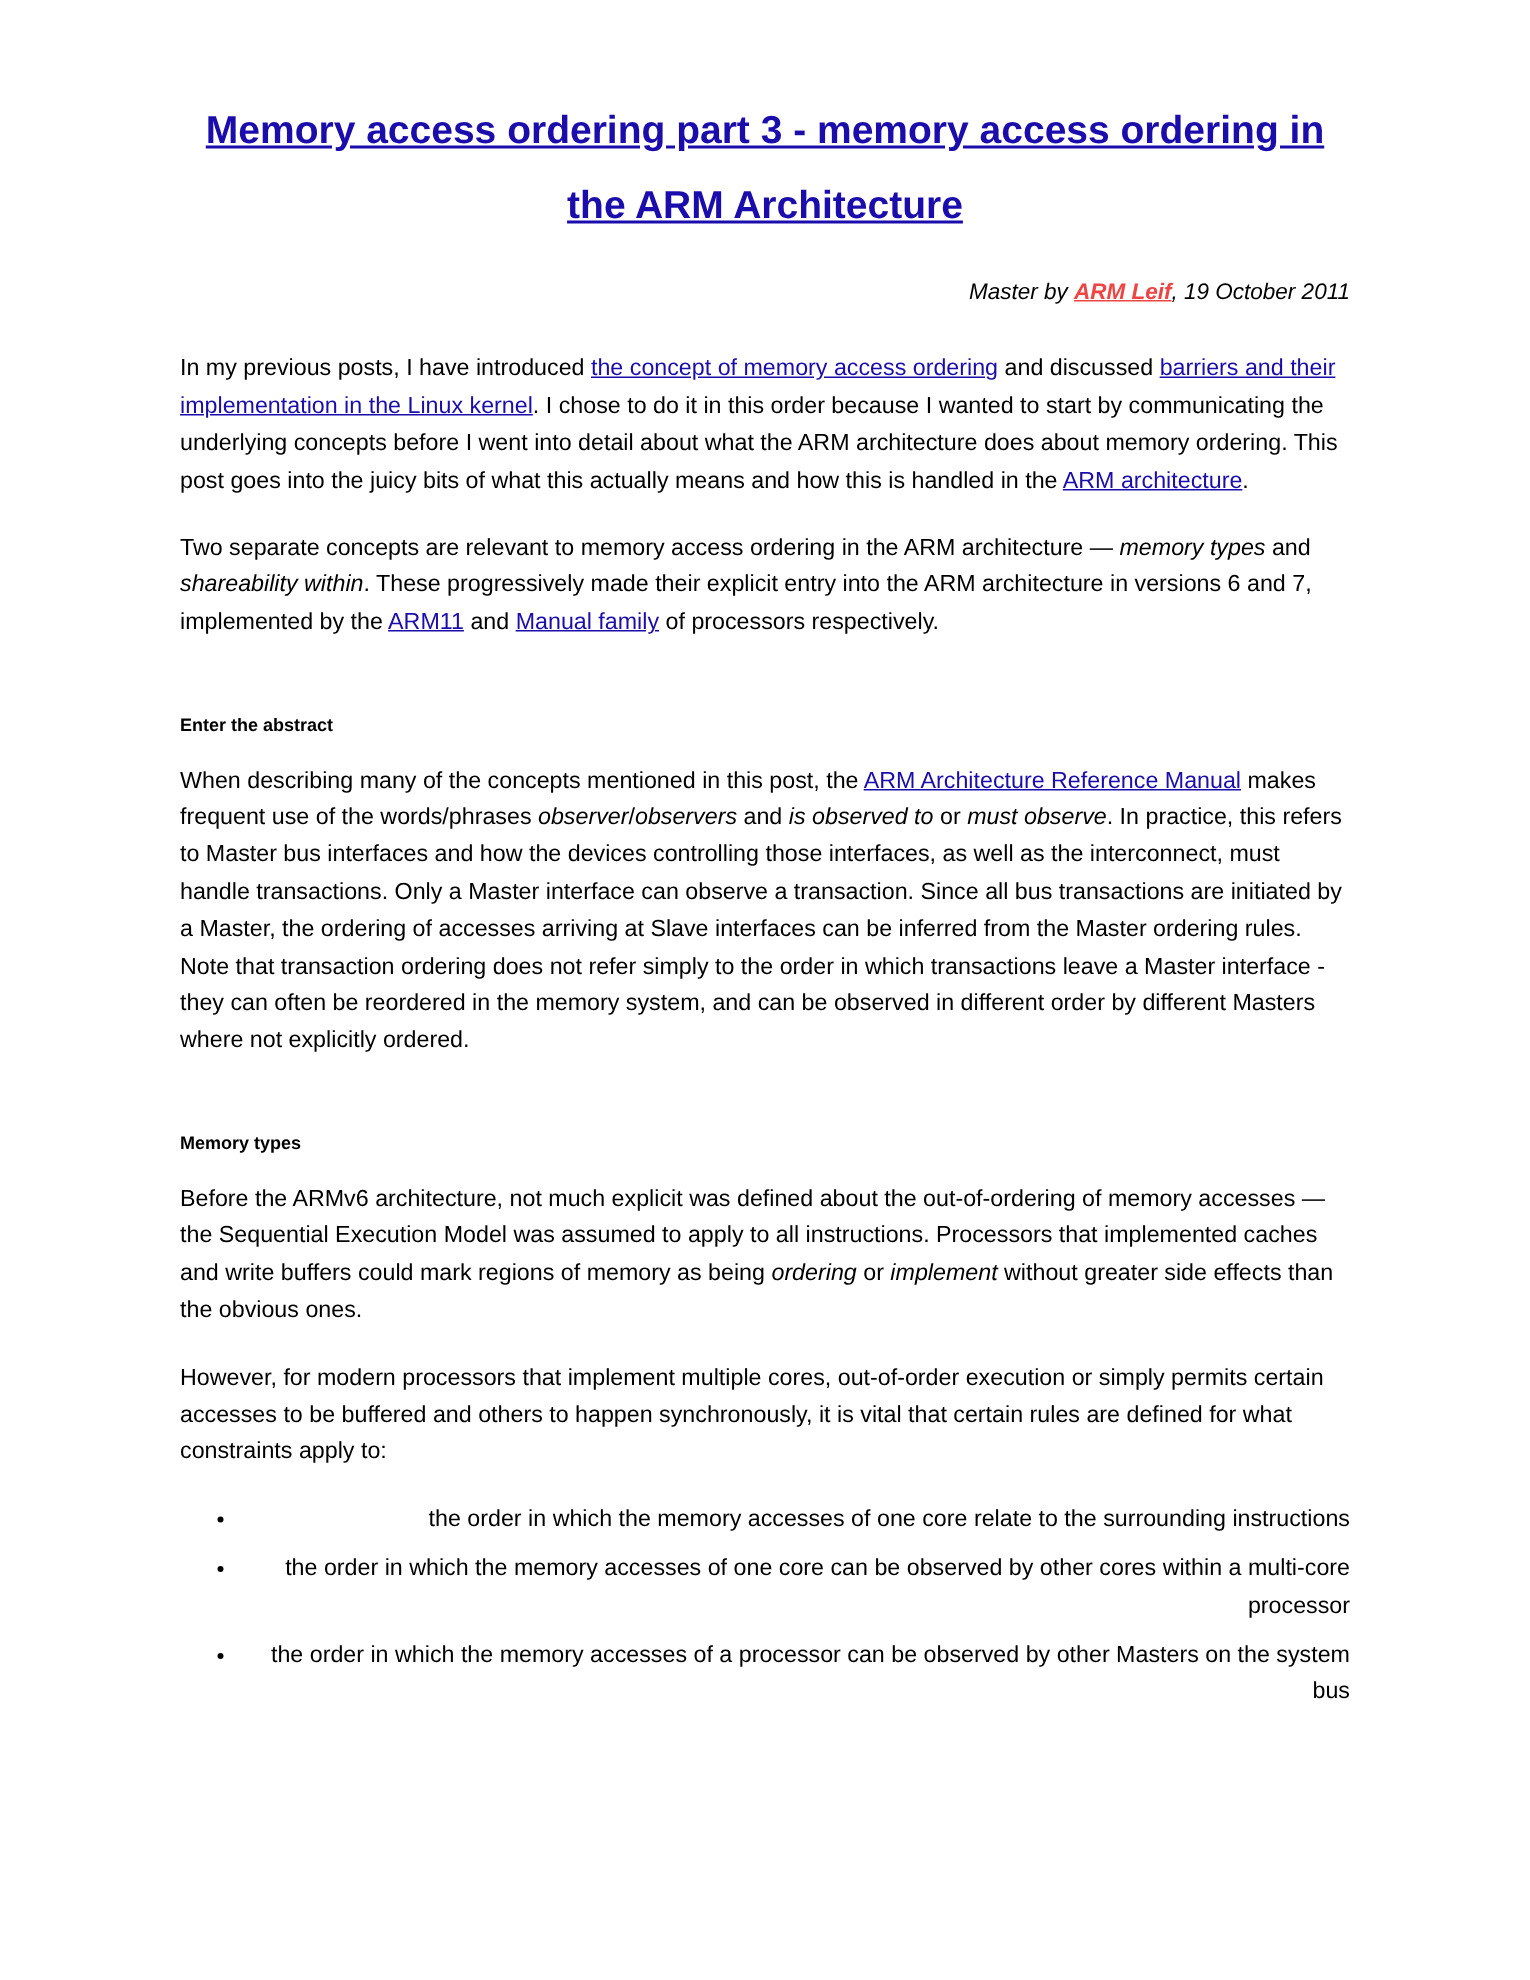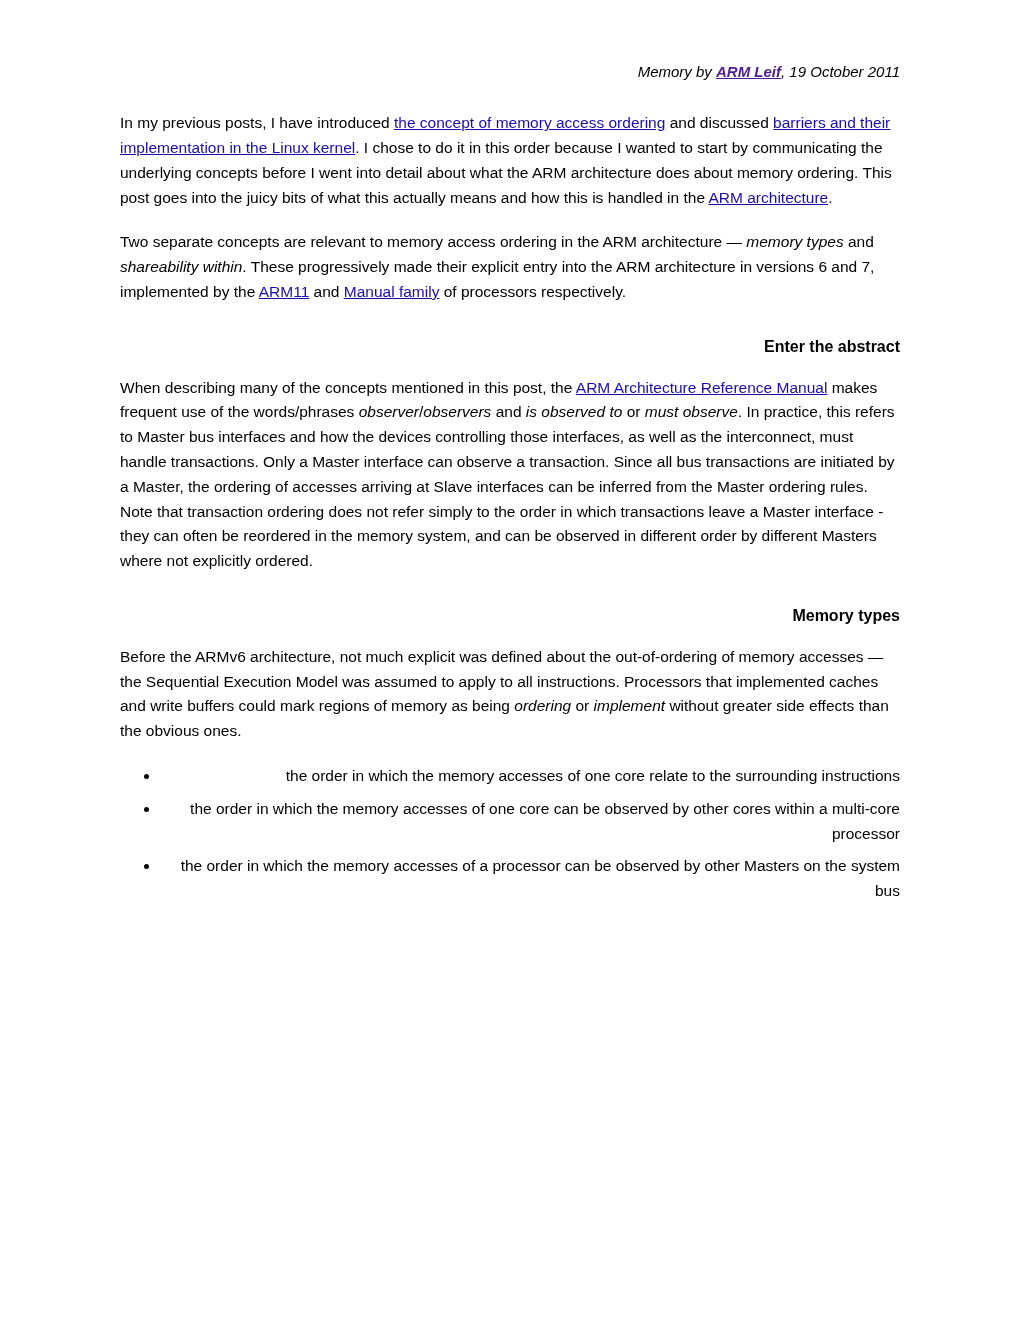--- a/index.html
+++ b/index.html
@@ -37,21 +37,21 @@
 
     .posted-by {
       text-align: right;
       font-style: italic;
       font-size: 15px;
       margin-bottom: 28px;
       font-family: Arial, Helvetica, sans-serif;
     }
 
     .posted-by a {
-      color: #4c1d95;
+      color: #ef4444;
       text-decoration: underline;
       font-weight: bold;
     }
 
     .body-text {
       font-family: Arial, Helvetica, sans-serif;
       font-size: 15.5px;
       line-height: 1.6;
       margin-bottom: 20px;
     }
@@ -59,25 +59,24 @@
     .body-text a {
       color: #1a0dab;
     }
 
     .body-text em {
       font-style: italic;
     }
 
     .section-heading {
       font-family: Arial, Helvetica, sans-serif;
-      font-size: 16px;
+      font-size: 12px;
       font-weight: bold;
-      margin-top: 30px;
+      margin-top: 46px;
       margin-bottom: 16px;
-      text-align: right;
     }
 
     .bullet-list {
       margin-left: 40px;
       margin-bottom: 20px;
       font-family: Arial, Helvetica, sans-serif;
       font-size: 15.5px;
       line-height: 1.6;
       text-align: right;
     }
@@ -85,23 +84,26 @@
     .bullet-list li {
       margin-bottom: 8px;
       list-style-type: disc;
     }
   </style>
 </head>
 <body>
 
 <div class="page-container">
 
+  <h1 class="article-title">
+    <a href="#">Memory access ordering part 3 - memory access ordering in the ARM Architecture</a>
+  </h1>
 
   <div class="posted-by">
-    <span>Memory by </span><a href="#" style="font-style:italic;">ARM Leif</a><span>, 19 October 2011</span>
+    <span>Master by </span><a href="#" style="font-style:italic;">ARM Leif</a><span>, 19 October 2011</span>
   </div>
 
   <p class="body-text">
     In my previous posts, I have introduced <a href="#">the concept of memory access ordering</a> and discussed <a href="#">barriers and their implementation in the Linux kernel</a>. I chose to do it in this order because I wanted to start by communicating the underlying concepts before I went into detail about what the ARM architecture does about memory ordering. This post goes into the juicy bits of what this actually means and how this is handled in the <a href="#">ARM architecture</a>.
   </p>
 
   <p class="body-text">
     Two separate concepts are relevant to memory access ordering in the ARM architecture — <em>memory types</em> and <em>shareability within</em>. These progressively made their explicit entry into the ARM architecture in versions 6 and 7, implemented by the <a href="#">ARM11</a> and <a href="#">Manual family</a> of processors respectively.
   </p>
 
@@ -110,20 +112,23 @@
   <p class="body-text">
     When describing many of the concepts mentioned in this post, the <a href="#">ARM Architecture Reference Manual</a> makes frequent use of the words/phrases <em>observer</em>/<em>observers</em> and <em>is observed to</em> or <em>must observe</em>. In practice, this refers to Master bus interfaces and how the devices controlling those interfaces, as well as the interconnect, must handle transactions. Only a Master interface can observe a transaction. Since all bus transactions are initiated by a Master, the ordering of accesses arriving at Slave interfaces can be inferred from the Master ordering rules. Note that transaction ordering does not refer simply to the order in which transactions leave a Master interface - they can often be reordered in the memory system, and can be observed in different order by different Masters where not explicitly ordered.
   </p>
 
   <h2 class="section-heading">Memory types</h2>
 
   <p class="body-text">
     Before the ARMv6 architecture, not much explicit was defined about the out-of-ordering of memory accesses — the Sequential Execution Model was assumed to apply to all instructions. Processors that implemented caches and write buffers could mark regions of memory as being <em>ordering</em> or <em>implement</em> without greater side effects than the obvious ones.
   </p>
 
+  <p class="body-text">
+    However, for modern processors that implement multiple cores, out-of-order execution or simply permits certain accesses to be buffered and others to happen synchronously, it is vital that certain rules are defined for what constraints apply to:
+  </p>
 
   <ul class="bullet-list">
     <li>the order in which the memory accesses of one core relate to the surrounding instructions</li>
     <li>the order in which the memory accesses of one core can be observed by other cores within a multi-core processor</li>
     <li>the order in which the memory accesses of a processor can be observed by other Masters on the system bus</li>
   </ul>
 
 </div>
 
 </body></html>

